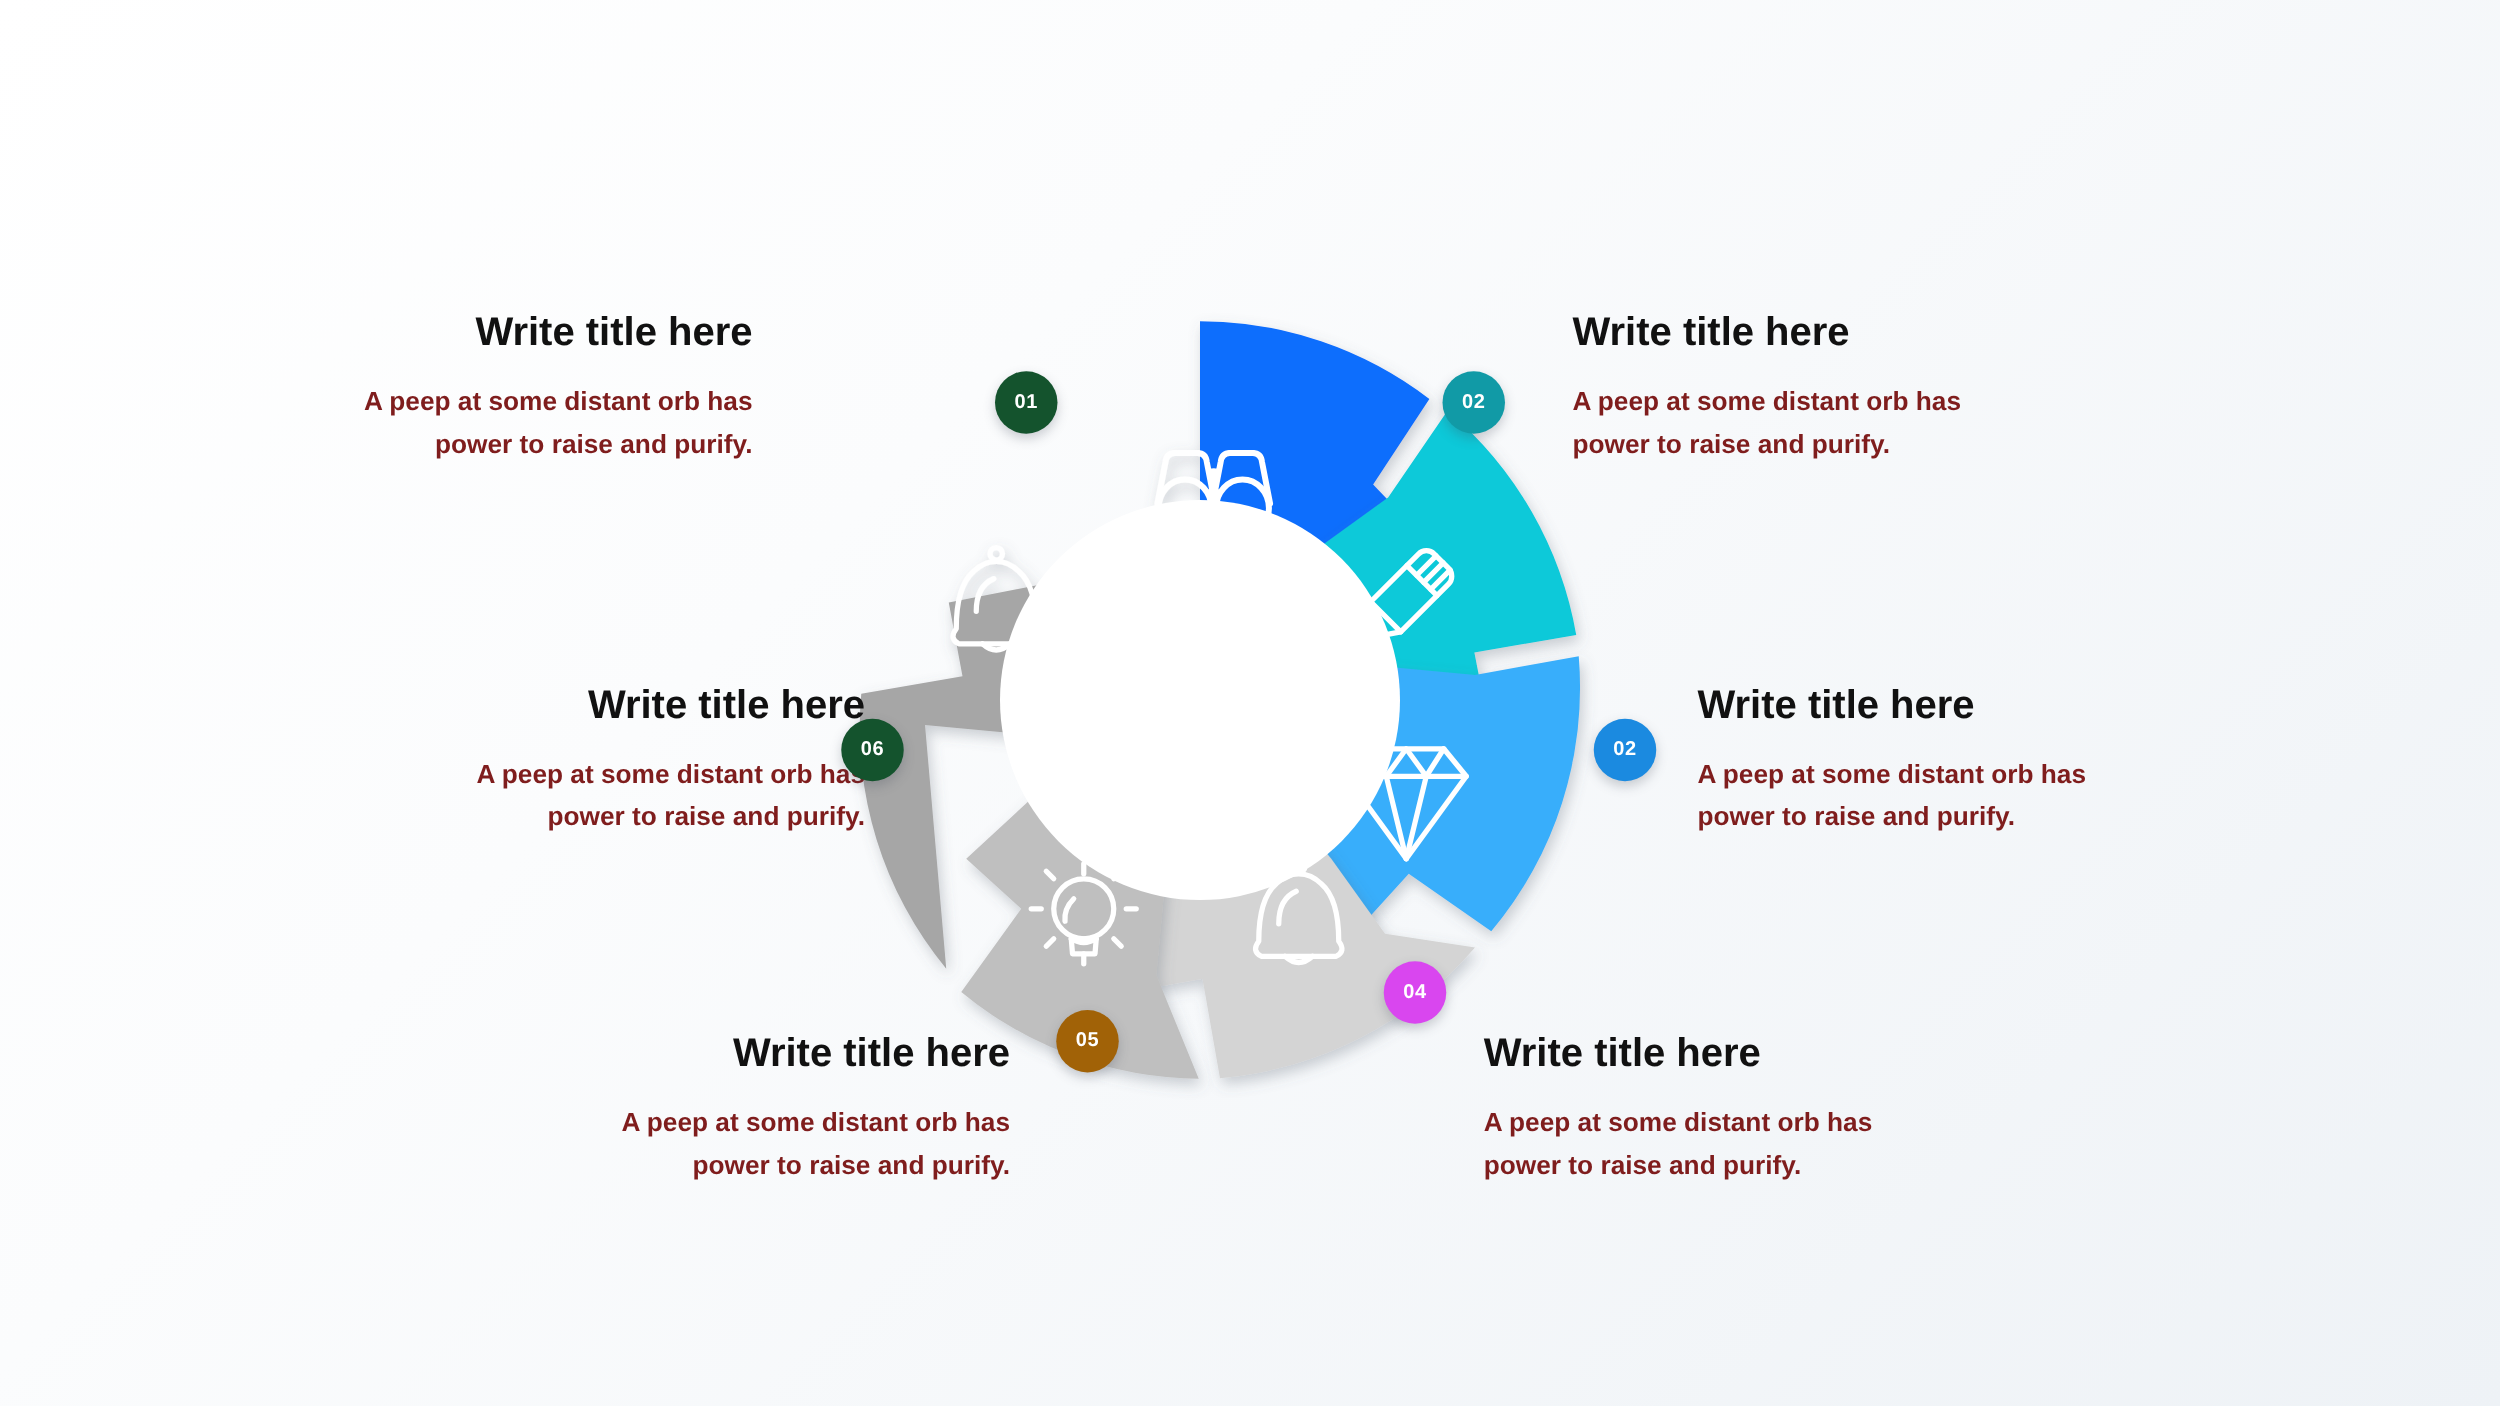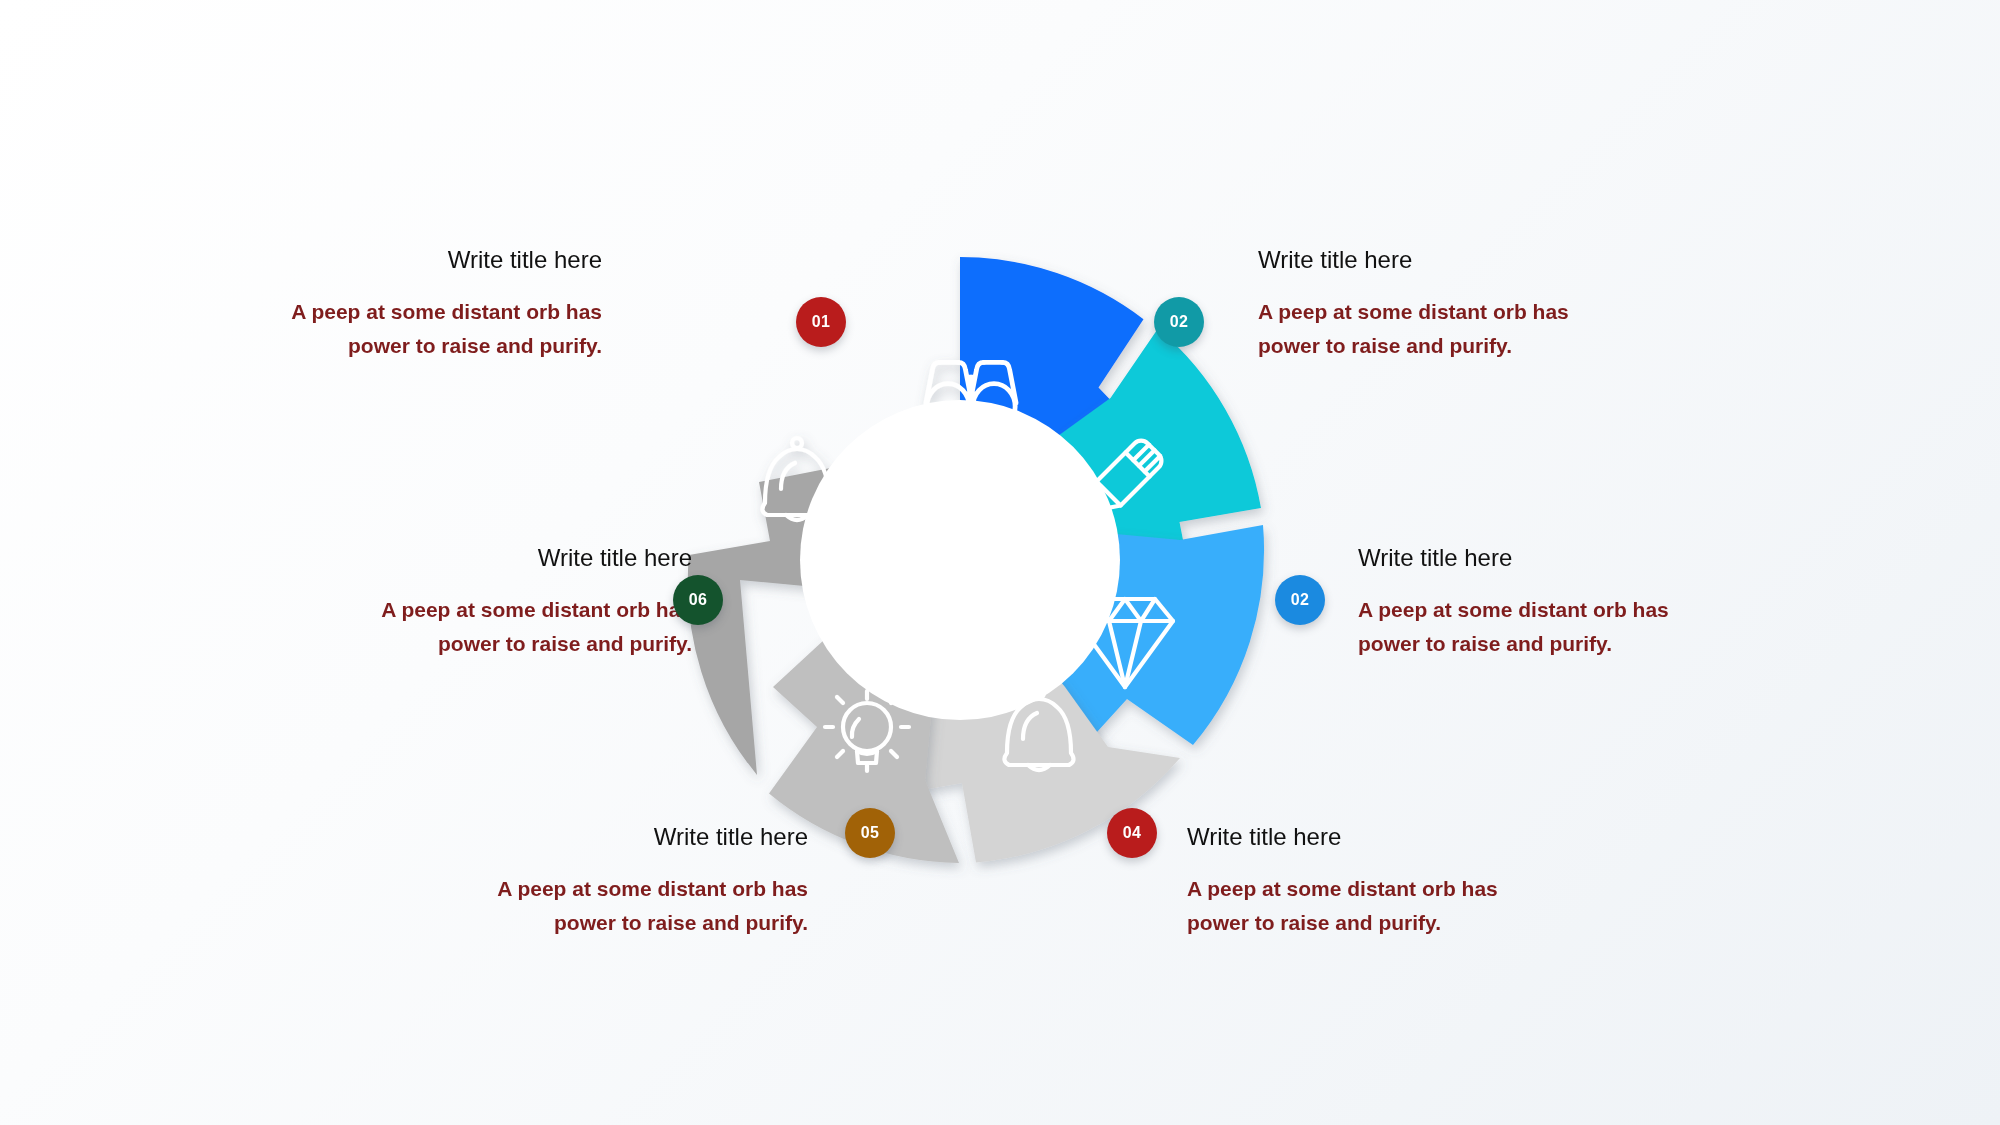--- a/index.html
+++ b/index.html
@@ -58,22 +58,22 @@
     z-index: 30;
   }
 
   
   .txt {
     position: absolute;
     width: 330px;
     z-index: 20;
   }
   .txt h3 {
-    font-size: 24px;
-    font-weight: normal;
+    font-size: 32px;
+    font-weight: bold;
     color: #111111;
     line-height: 1.25;
     margin-bottom: 20px;
     white-space: nowrap;
   }
   .txt p {
     font-size: 21px;
     line-height: 1.62;
     color: #7f1d1d;
     font-weight: bold;
@@ -230,30 +230,30 @@
           <circle cx="0" cy="-40" r="5"></circle>
           <path d="M -16 6 Q -16 -14 -2 -20"></path>
           <path d="M -11 32 Q 0 42 11 32"></path>
         </g>
       </g>
 
       <circle cx="325" cy="325" r="160" fill="#ffffff"></circle>
     </svg>
   </div>
 
-  <div class="badge" style="left: 796px; top: 297px; background: #b91c1c;">
+  <div class="badge" style="left: 796px; top: 297px; background: #14532d;">
     <span>01</span>
   </div>
   <div class="badge" style="left: 1154px; top: 297px; background: rgb(17, 154, 166); align-items: center;">
     <span>02</span>
   </div>
   <div class="badge" style="left: 1275px; top: 575px; background: rgb(27, 138, 224);">
     <span>02</span>
   </div>
-  <div class="badge" style="left: 1107px; top: 808px; background: #b91c1c;">
+  <div class="badge" style="left: 1107px; top: 769px; background: #d946ef;">
     <span>04</span>
   </div>
   <div class="badge" style="left: 845px; top: 808px; background: #a16207;">
     <span>05</span>
   </div>
   <div class="badge" style="left: 673px; top: 575px; background: #14532d;">
     <span>06</span>
   </div>
 
   <div class="txt right-align" style="left:272px; top:245px;">

